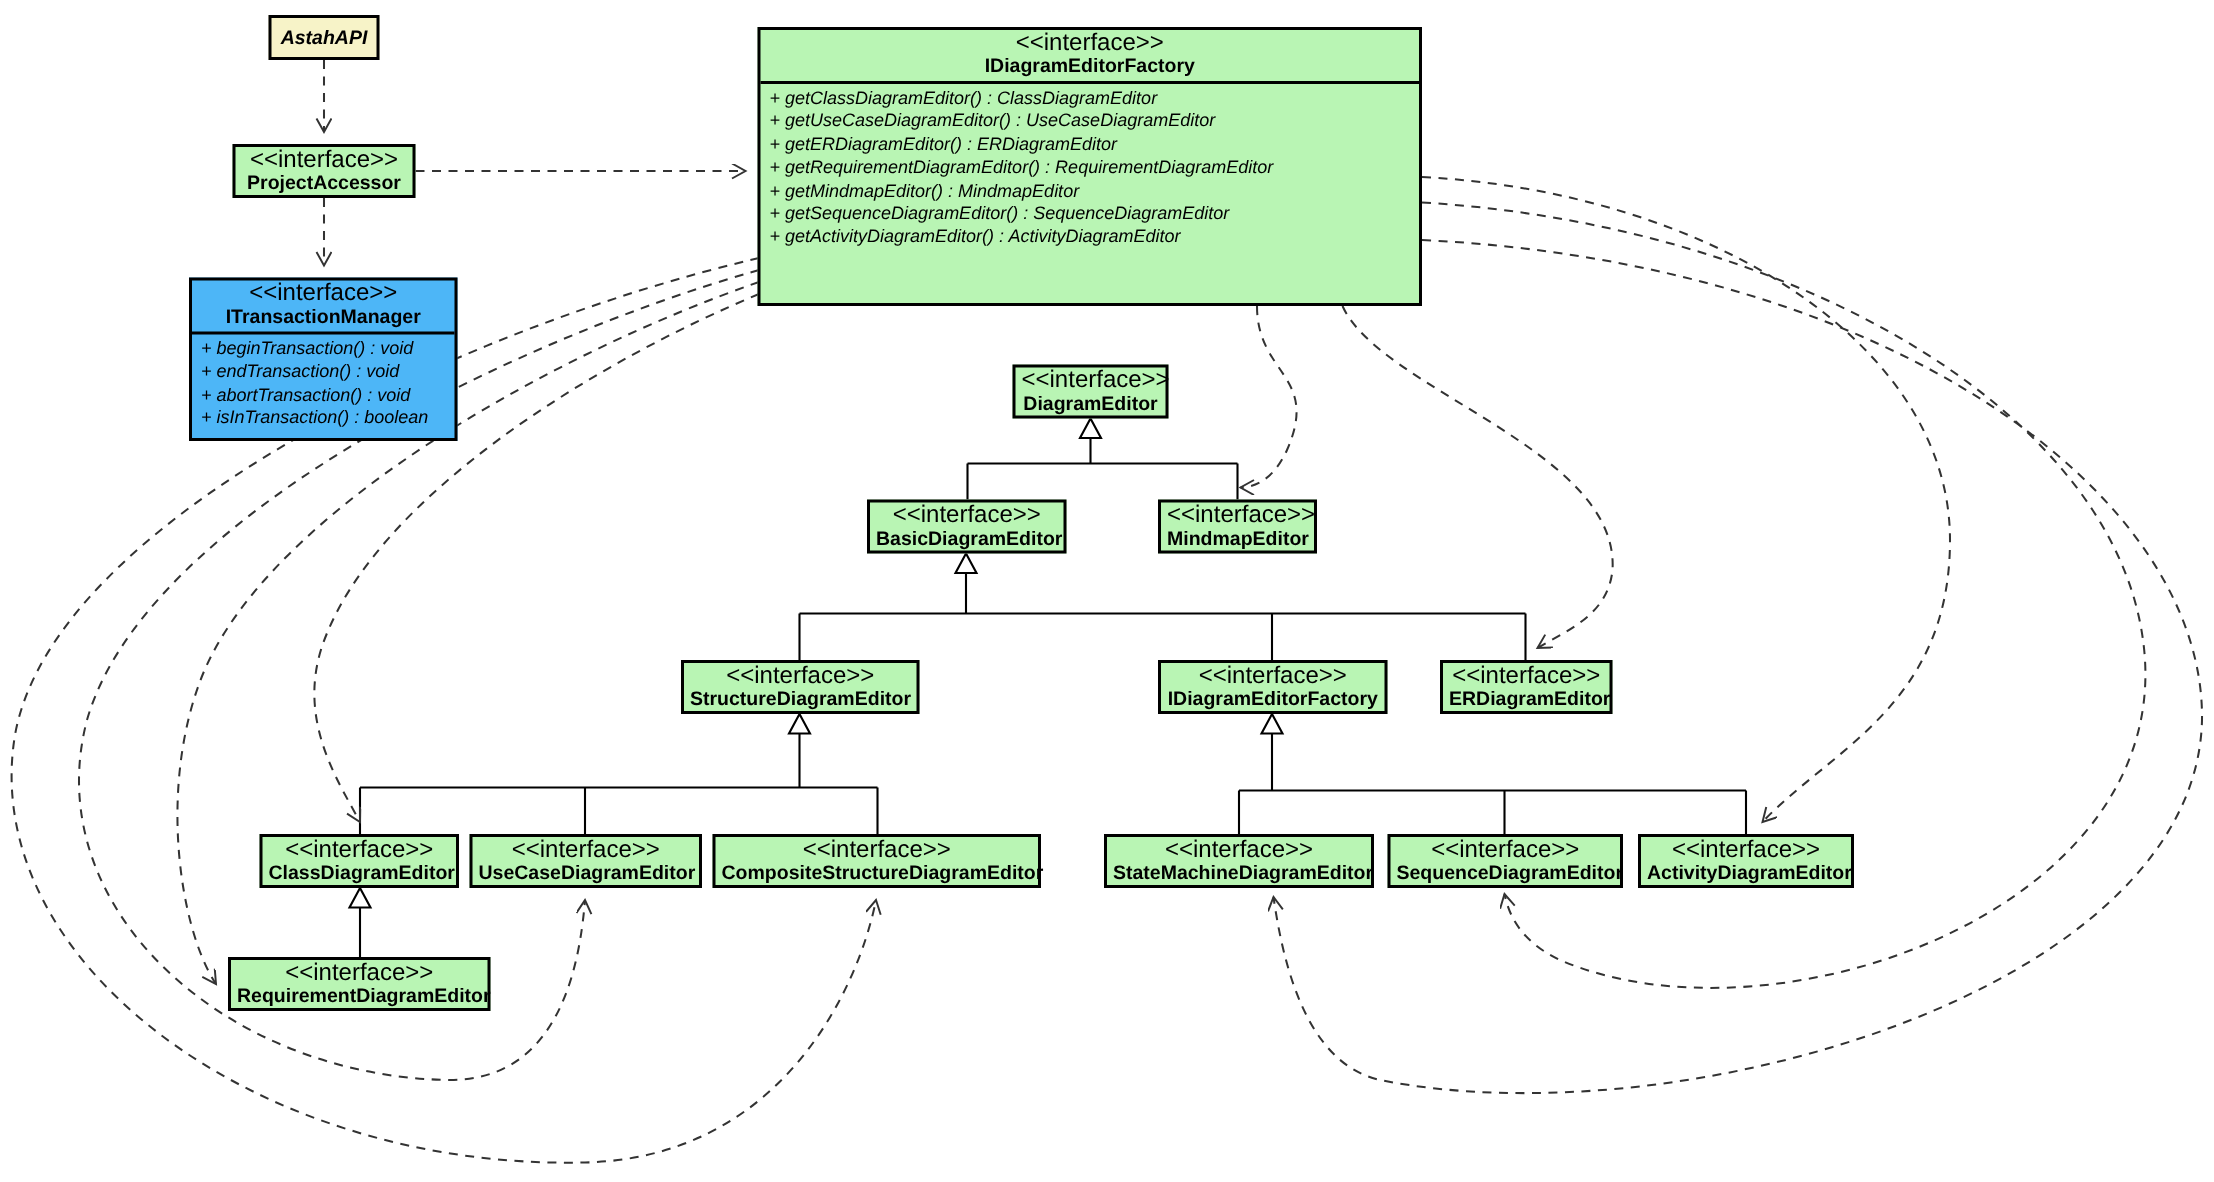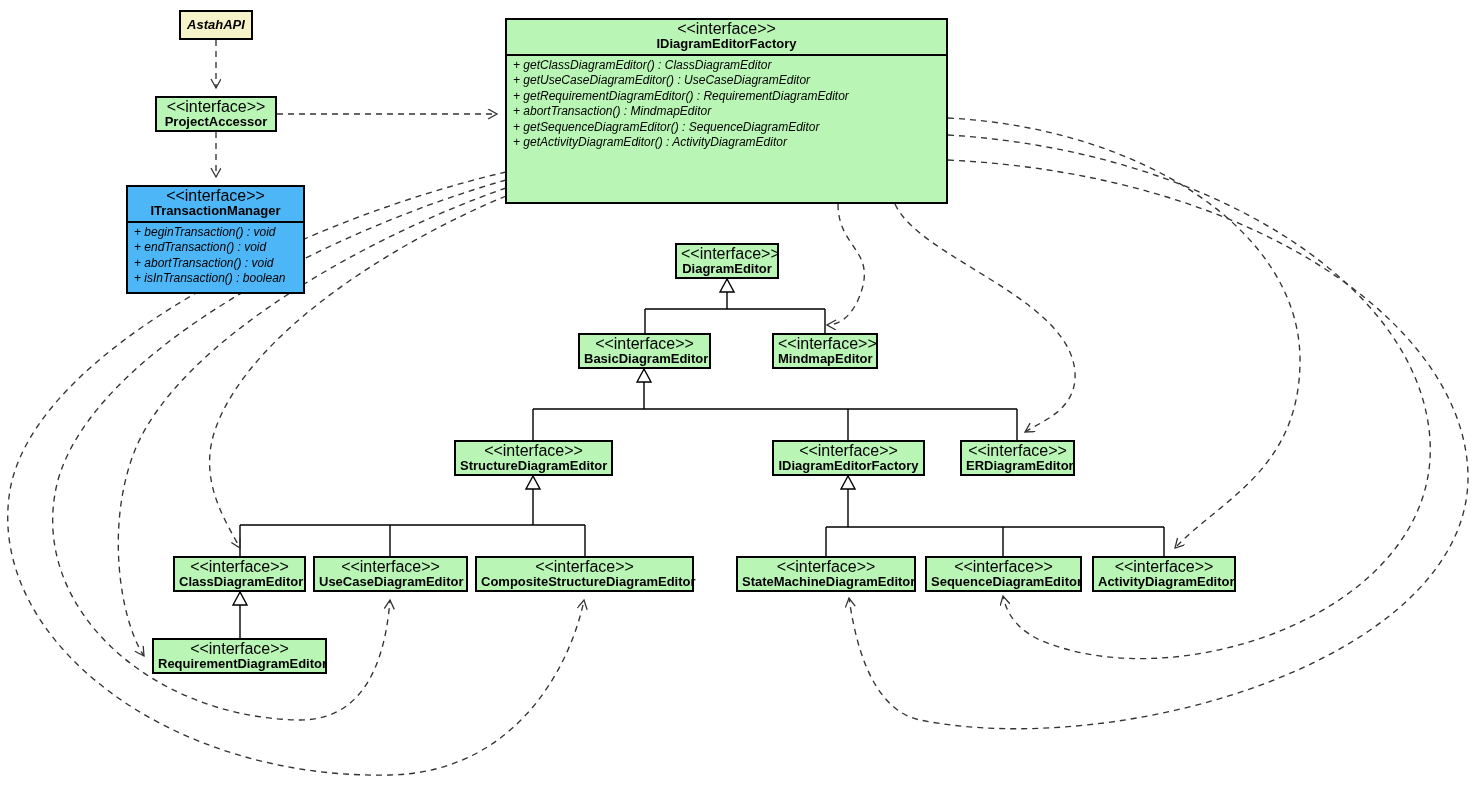--- a/index.html
+++ b/index.html
@@ -105,22 +105,23 @@
   </div>
 
   <div class="node" style="left:505px;top:18px;width:443px;height:186px;">
     <div class="hdr">
       <div class="stereo">&lt;&lt;interface&gt;&gt;</div>
       <div class="nm">IDiagramEditorFactory</div>
     </div>
     <div class="sep ops">
       <div class="op">+ getClassDiagramEditor() : ClassDiagramEditor</div>
       <div class="op">+ getUseCaseDiagramEditor() : UseCaseDiagramEditor</div>
+      <div class="op">+ getERDiagramEditor() : ERDiagramEditor</div>
       <div class="op">+ getRequirementDiagramEditor() : RequirementDiagramEditor</div>
-      <div class="op">+ abortTransaction() : MindmapEditor</div>
+      <div class="op">+ getMindmapEditor() : MindmapEditor</div>
       <div class="op">+ getSequenceDiagramEditor() : SequenceDiagramEditor</div>
       <div class="op">+ getActivityDiagramEditor() : ActivityDiagramEditor</div>
     </div>
   </div>
 
   <div class="node" style="left:675px;top:243px;width:104px;height:36px;">
     <div class="hdr">
       <div class="stereo">&lt;&lt;interface&gt;&gt;</div>
       <div class="nm">DiagramEditor</div>
     </div>

